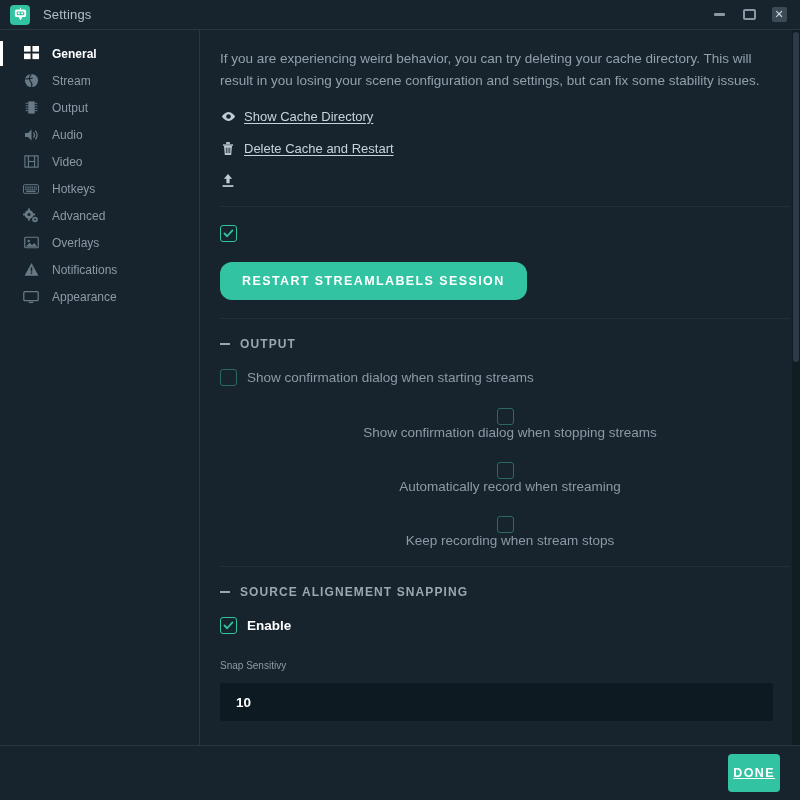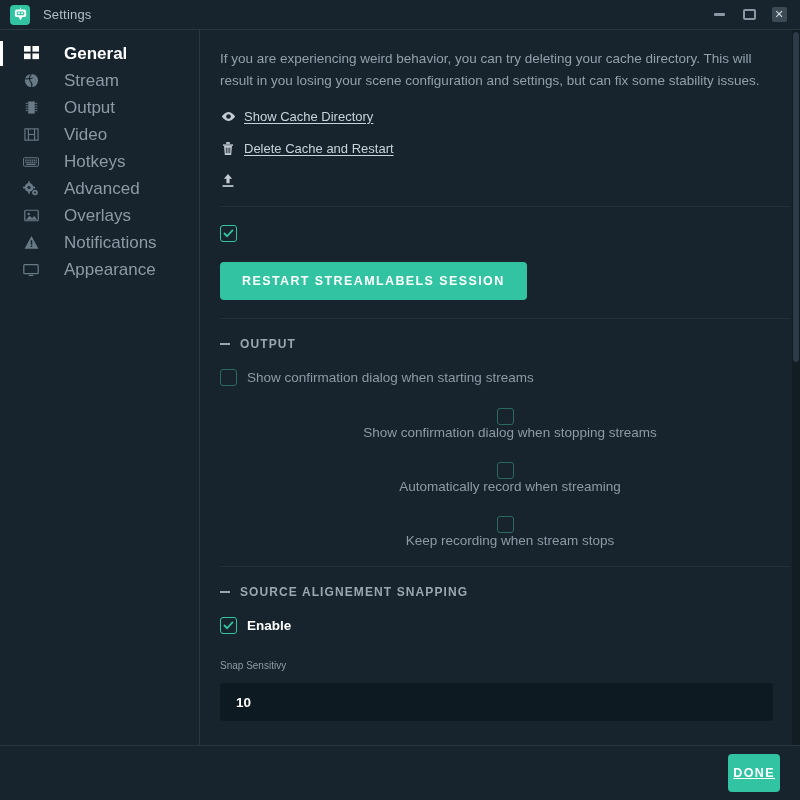--- a/index.html
+++ b/index.html
@@ -84,22 +84,22 @@
     position: relative;
     cursor: pointer;
   }
   .nav-item .nav-icon {
     width: 18px; height: 18px;
     display: flex; align-items: center; justify-content: center;
     color: #697a87;
     flex: none;
   }
   .nav-item .nav-label {
-    margin-left: 24px;
-    font-size: 17px;
+    margin-left: 12px;
+    font-size: 12px;
     color: #8d9aa6;
     white-space: nowrap;
   }
   .nav-item.active .nav-icon { color: #ffffff; }
   .nav-item.active .nav-label { color: #ffffff; font-weight: bold; }
   .nav-item.active::before {
     content: "";
     position: absolute; left: 0; top: 1px;
     width: 3px; height: 25px;
     background: #ffffff;
@@ -192,21 +192,21 @@
     color: #8d9aa6;
   }
   .check-row.strong .check-label { color: #ffffff; font-weight: bold; }
 
   
   .btn-primary {
     margin-top: 20px;
     background: #31c3a2;
     color: #ffffff;
     border: none;
-    border-radius: 4px;
+    border-radius: 12px;
     height: 38px;
     padding: 0 22px;
     font-size: 12.5px;
     font-weight: bold;
     letter-spacing: 1.4px;
     font-family: "Liberation Sans", sans-serif;
     cursor: pointer;
     display: inline-flex; align-items: center;
   }
 
@@ -341,20 +341,30 @@
               <rect x="12" y="3" width="2.2" height="1.1"></rect>
               <rect x="12" y="5.6" width="2.2" height="1.1"></rect>
               <rect x="12" y="8.2" width="2.2" height="1.1"></rect>
               <rect x="12" y="10.8" width="2.2" height="1.1"></rect>
             </g>
           </svg>
       </span>
       <span class="nav-label">Output</span>
     </div>
 
+    <div class="nav-item">
+      <span class="nav-icon">
+        <svg width="16" height="16" viewBox="0 0 16 16">
+            <path d="M2 6 H5 L8.5 2.6 V13.4 L5 10 H2 Z" fill="currentColor"></path>
+            <path d="M10.4 5.4 A3.6 3.6 0 0 1 10.4 10.6" stroke="currentColor" stroke-width="1.3" fill="none"></path>
+            <path d="M12.3 3.6 A6.2 6.2 0 0 1 12.3 12.4" stroke="currentColor" stroke-width="1.3" fill="none"></path>
+          </svg>
+      </span>
+      <span class="nav-label">Audio</span>
+    </div>
 
     <div class="nav-item">
       <span class="nav-icon">
         <svg width="15" height="15" viewBox="0 0 16 16">
             <rect x="1" y="2" width="14" height="12" stroke="currentColor" stroke-width="1.2" fill="none"></rect>
             <line x1="4.7" y1="2" x2="4.7" y2="14" stroke="currentColor" stroke-width="1.2"></line>
             <line x1="11.3" y1="2" x2="11.3" y2="14" stroke="currentColor" stroke-width="1.2"></line>
             <line x1="4.7" y1="8" x2="11.3" y2="8" stroke="currentColor" stroke-width="1.2"></line>
           </svg>
       </span>

